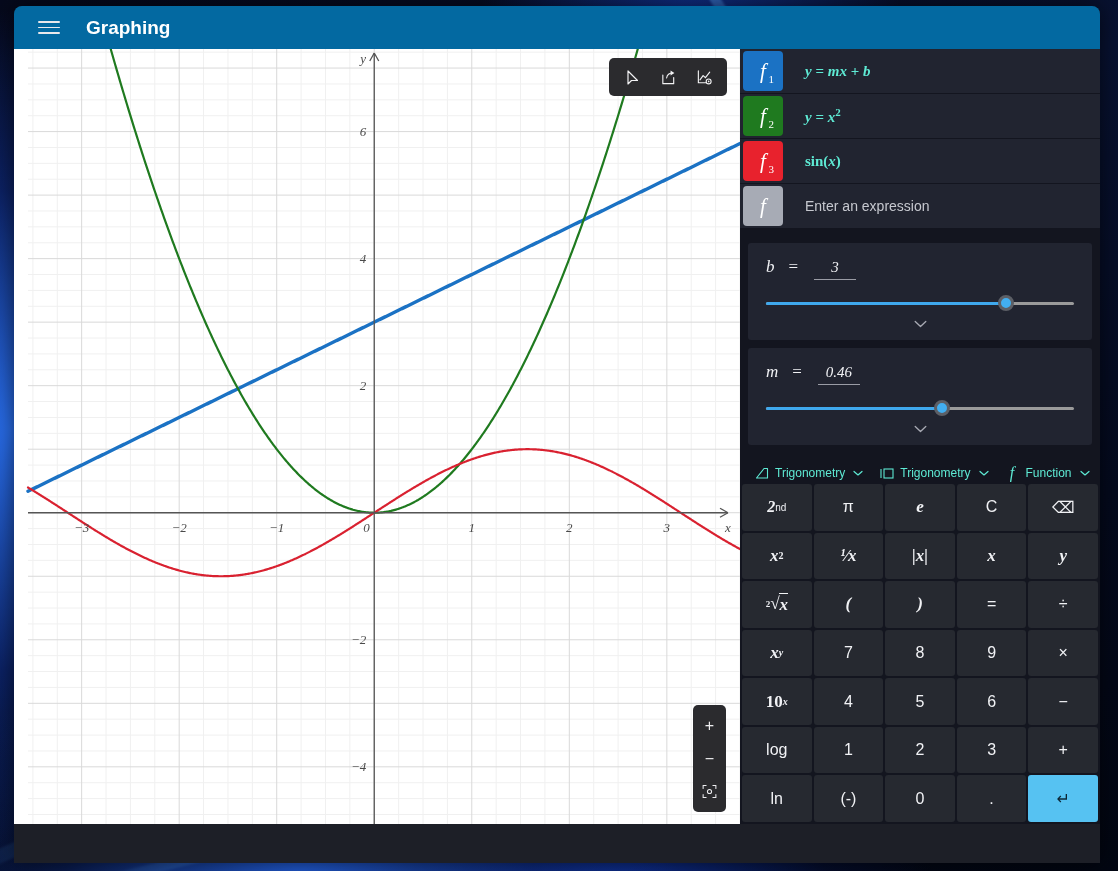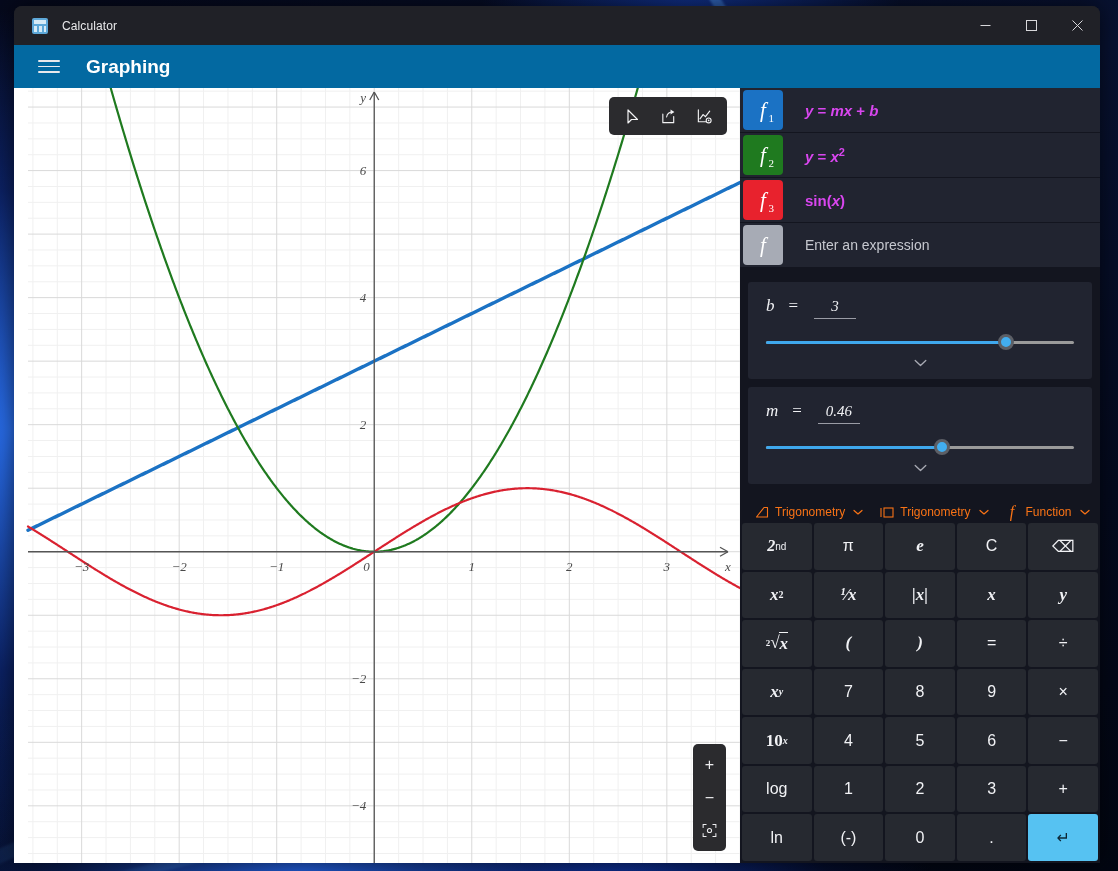--- a/index.html
+++ b/index.html
@@ -187,22 +187,22 @@
     position: relative;
   }
   .eq-chip .sub {
     font-size: 11px;
     font-style: normal;
     position: absolute;
     right: 9px; bottom: 6px;
   }
   .eq-text {
     margin-left: 22px;
-    color: #d946ef;
-    font-family: Liberation Sans, sans-serif;
+    color: #5eead4;
+    font-family: Liberation Serif, serif;
     font-size: 15px;
     font-weight: bold;
   }
   .eq-text.placeholder {
     font-family: "Liberation Sans", sans-serif;
     font-weight: normal;
     color: #c6c8cf;
     font-size: 14px;
   }
   .eq-text .ital { font-style: italic; }
@@ -261,21 +261,21 @@
   
   #keypad { flex:1; display:flex; flex-direction:column; background:#13151f; }
   #keypad-tabs {
     height: 31px;
     display:flex; align-items:center;
     background: #13151f;
     padding-left: 6px;
   }
   .kp-tab {
     display:flex; align-items:center;
-    color: #f97316;
+    color: #5eead4;
     font-size: 12px;
     padding: 4px 8px;
     gap: 6px;
     margin-top: 9px;
   }
   .kp-tab .tab-icon { width:15px; height:15px; display:flex; align-items:center; justify-content:center; }
   .kp-tab .chev { margin-left: 2px; }
 
   #key-grid {
     flex: 1;
@@ -312,43 +312,20 @@
 
 <div id="desktop">
   <div class="swoosh" style="left:-60px; top:760px; width:520px; height:14px; transform:rotate(-24deg);"></div>
   <div class="swoosh" style="left:60px; top:812px; width:600px; height:10px; transform:rotate(-14deg);"></div>
   <div class="swoosh" style="left:-40px; top:300px; width:300px; height:10px; transform:rotate(72deg);"></div>
   <div class="swoosh" style="left:560px; top:-30px; width:280px; height:10px; transform:rotate(58deg);"></div>
 </div>
 
 <div id="app-window">
 
-  <div id="title-bar">
-    <div id="app-icon"></div>
-    <div id="title-text">Calculator</div>
-
-    <div id="window-controls">
-      <div class="win-btn">
-        <svg width="11" height="11" viewBox="0 0 11 11">
-            <line x1="0.5" y1="5.5" x2="10.5" y2="5.5" stroke="currentColor" stroke-width="1"></line>
-          </svg>
-      </div>
-      <div class="win-btn">
-        <svg width="11" height="11" viewBox="0 0 11 11">
-            <rect x="0.5" y="0.5" width="10" height="10" fill="none" stroke="currentColor" stroke-width="1"></rect>
-          </svg>
-      </div>
-      <div class="win-btn close">
-        <svg width="11" height="11" viewBox="0 0 11 11">
-            <line x1="0.5" y1="0.5" x2="10.5" y2="10.5" stroke="currentColor" stroke-width="1"></line>
-            <line x1="10.5" y1="0.5" x2="0.5" y2="10.5" stroke="currentColor" stroke-width="1"></line>
-          </svg>
-      </div>
-    </div>
-  </div>
 
   <div id="header">
     <div id="hamburger">
       <span></span>
         <span></span>
         <span></span>
     </div>
     <div id="page-title">Graphing</div>
   </div>
 

